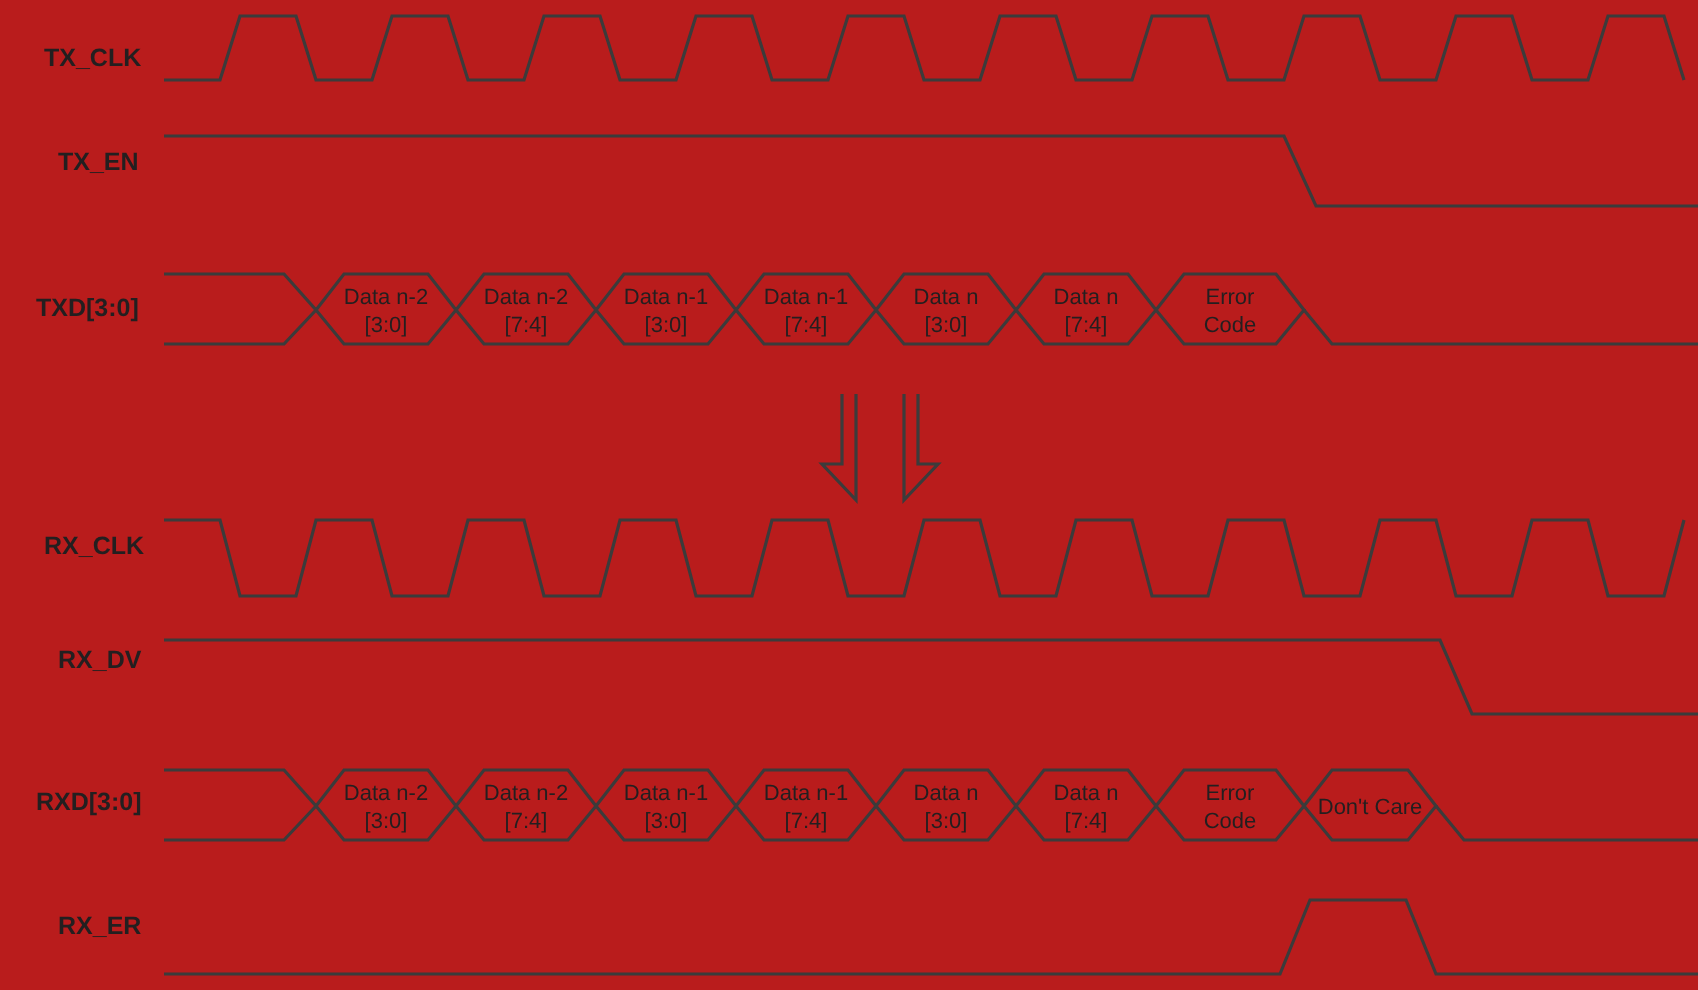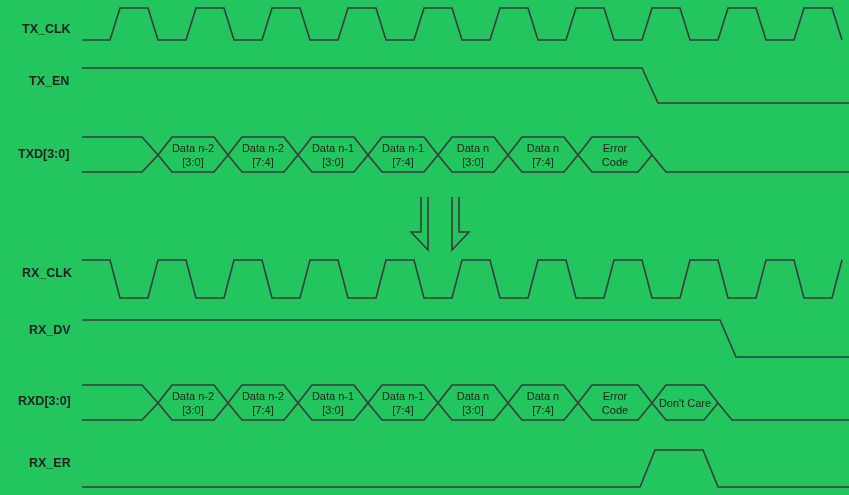--- a/index.html
+++ b/index.html
@@ -8,21 +8,21 @@
     padding: 0;
     background: #ffffff;
   }
   body {
     font-family: "Liberation Sans", sans-serif;
   }
   #diagram-root {
     position: relative;
     width: 849px;
     height: 495px;
-    background: #22c55e;
+    background: #b91c1c;
     overflow: hidden;
   }
   svg#timing-svg {
     display: block;
     width: 849px;
     height: 495px;
   }
   .sig-label {
     font-family: "Liberation Sans", sans-serif;
     font-size: 12.5px;

